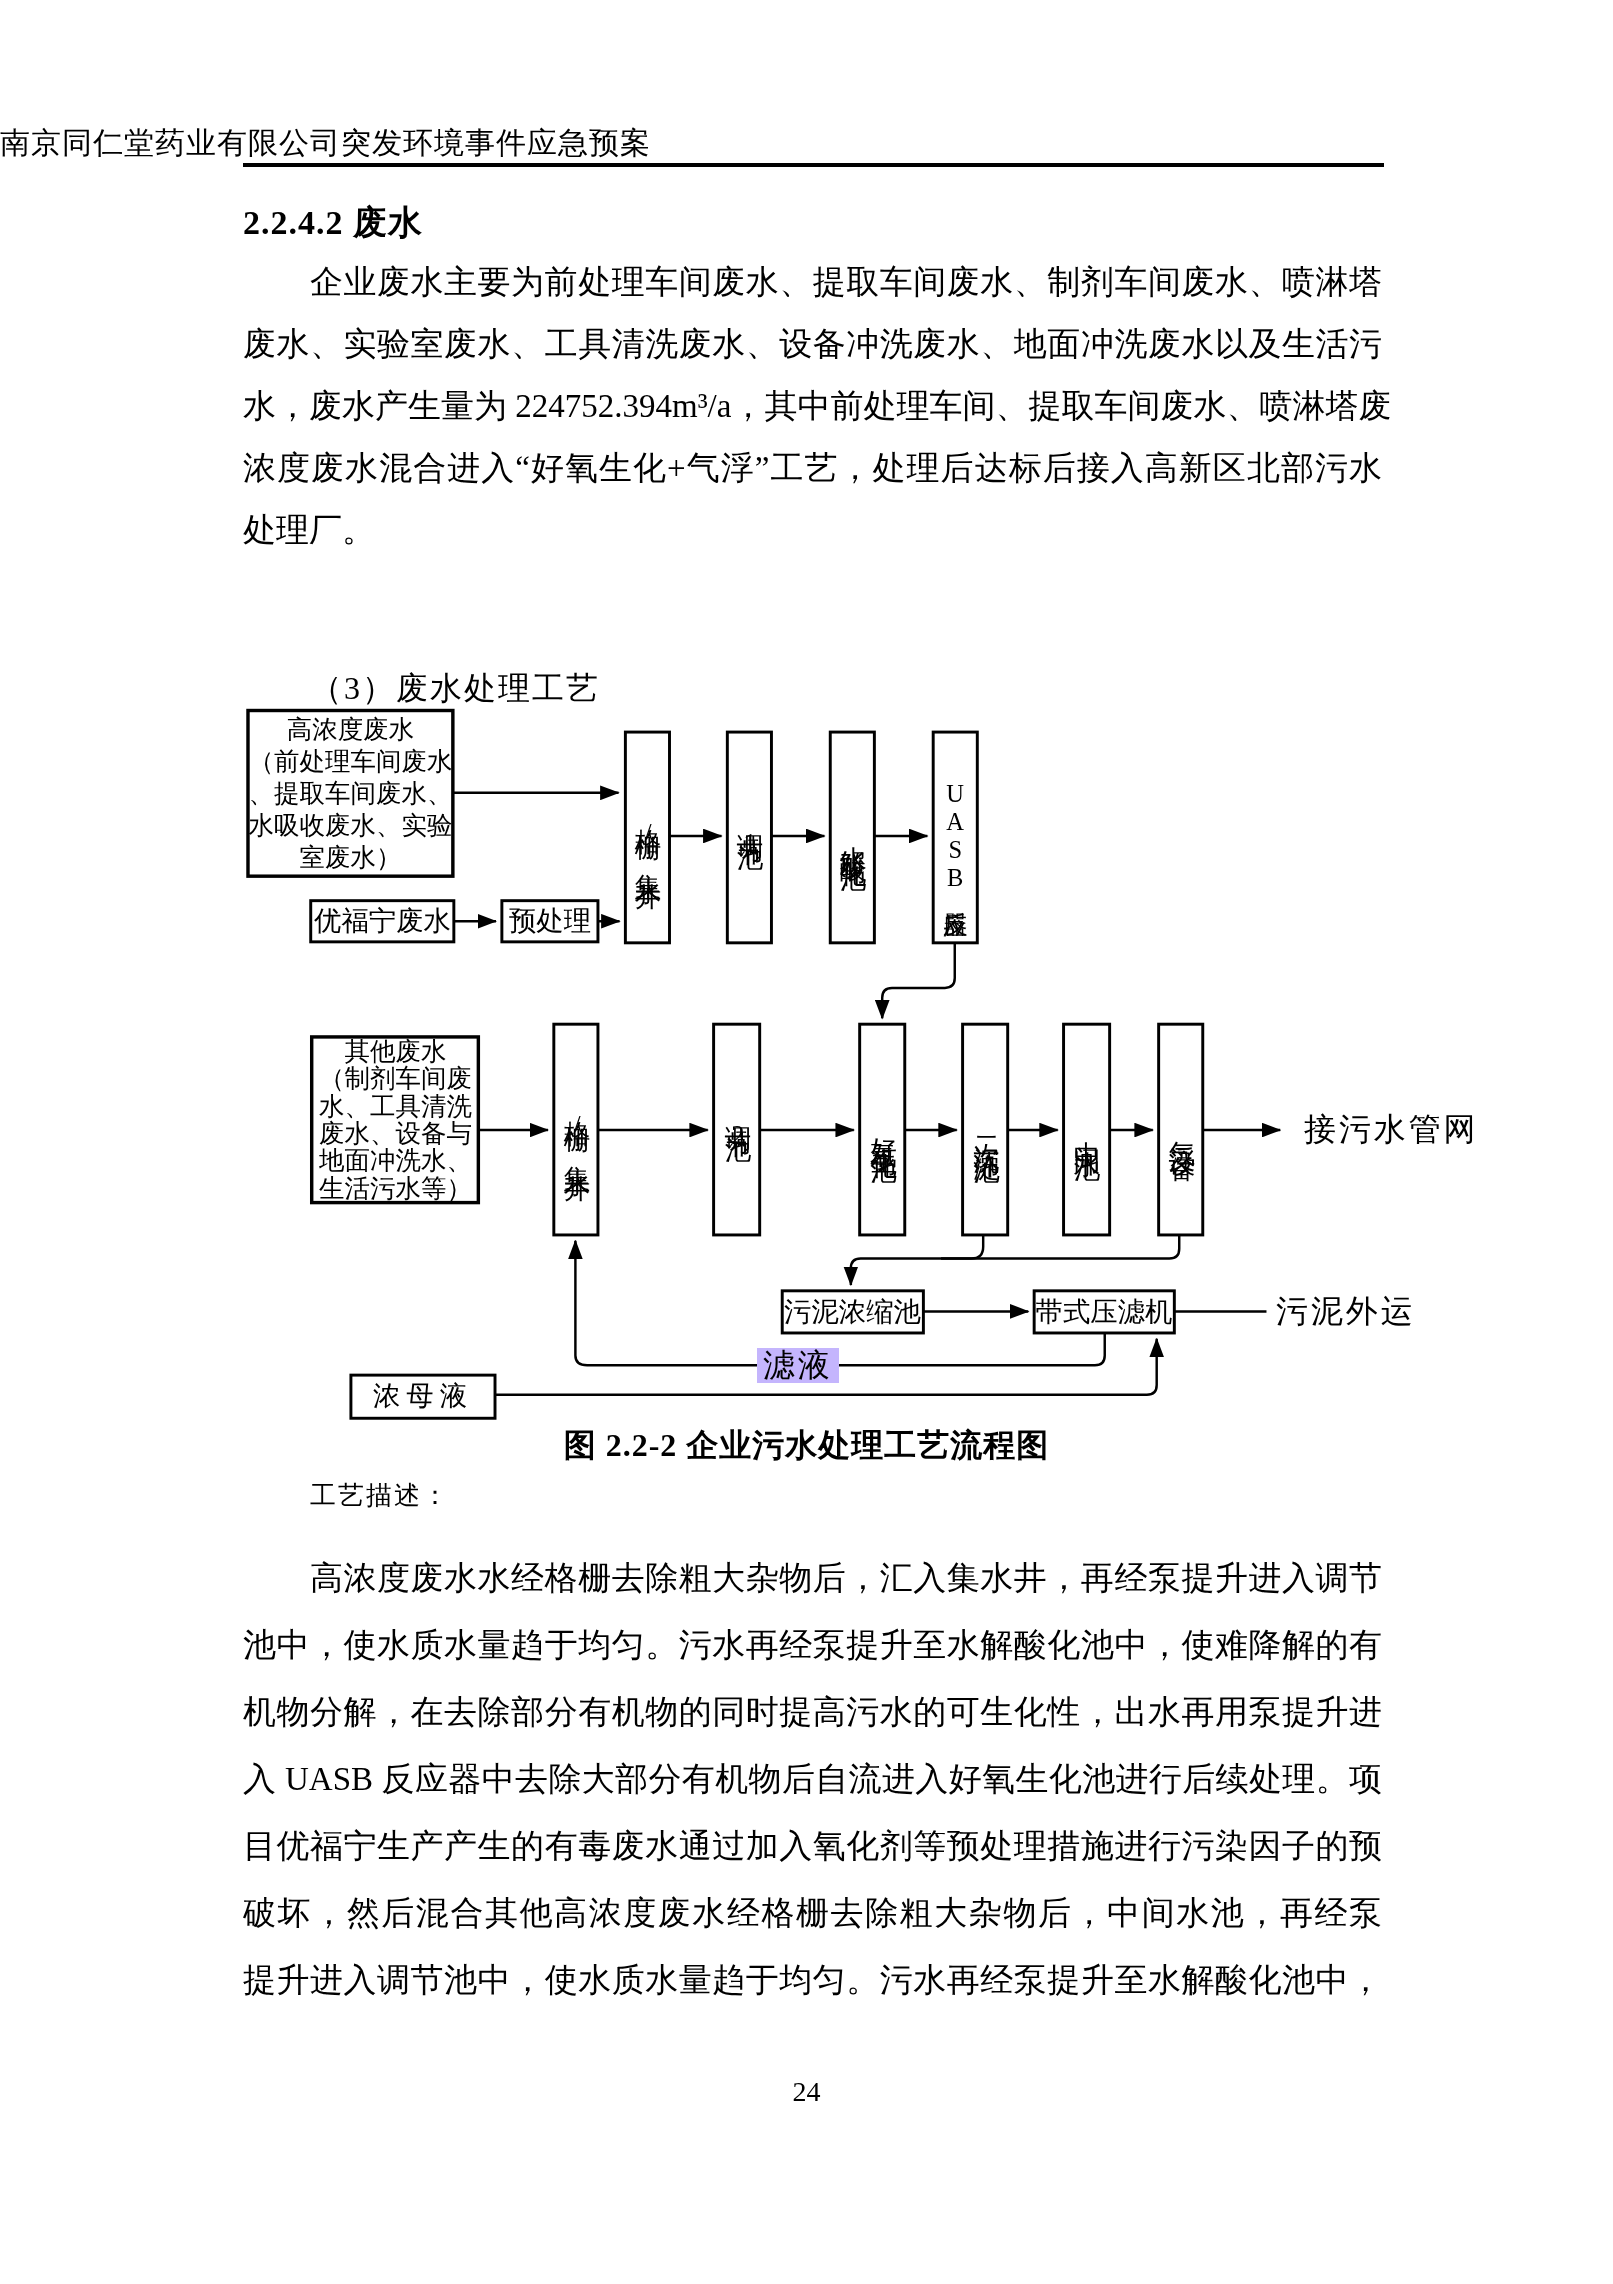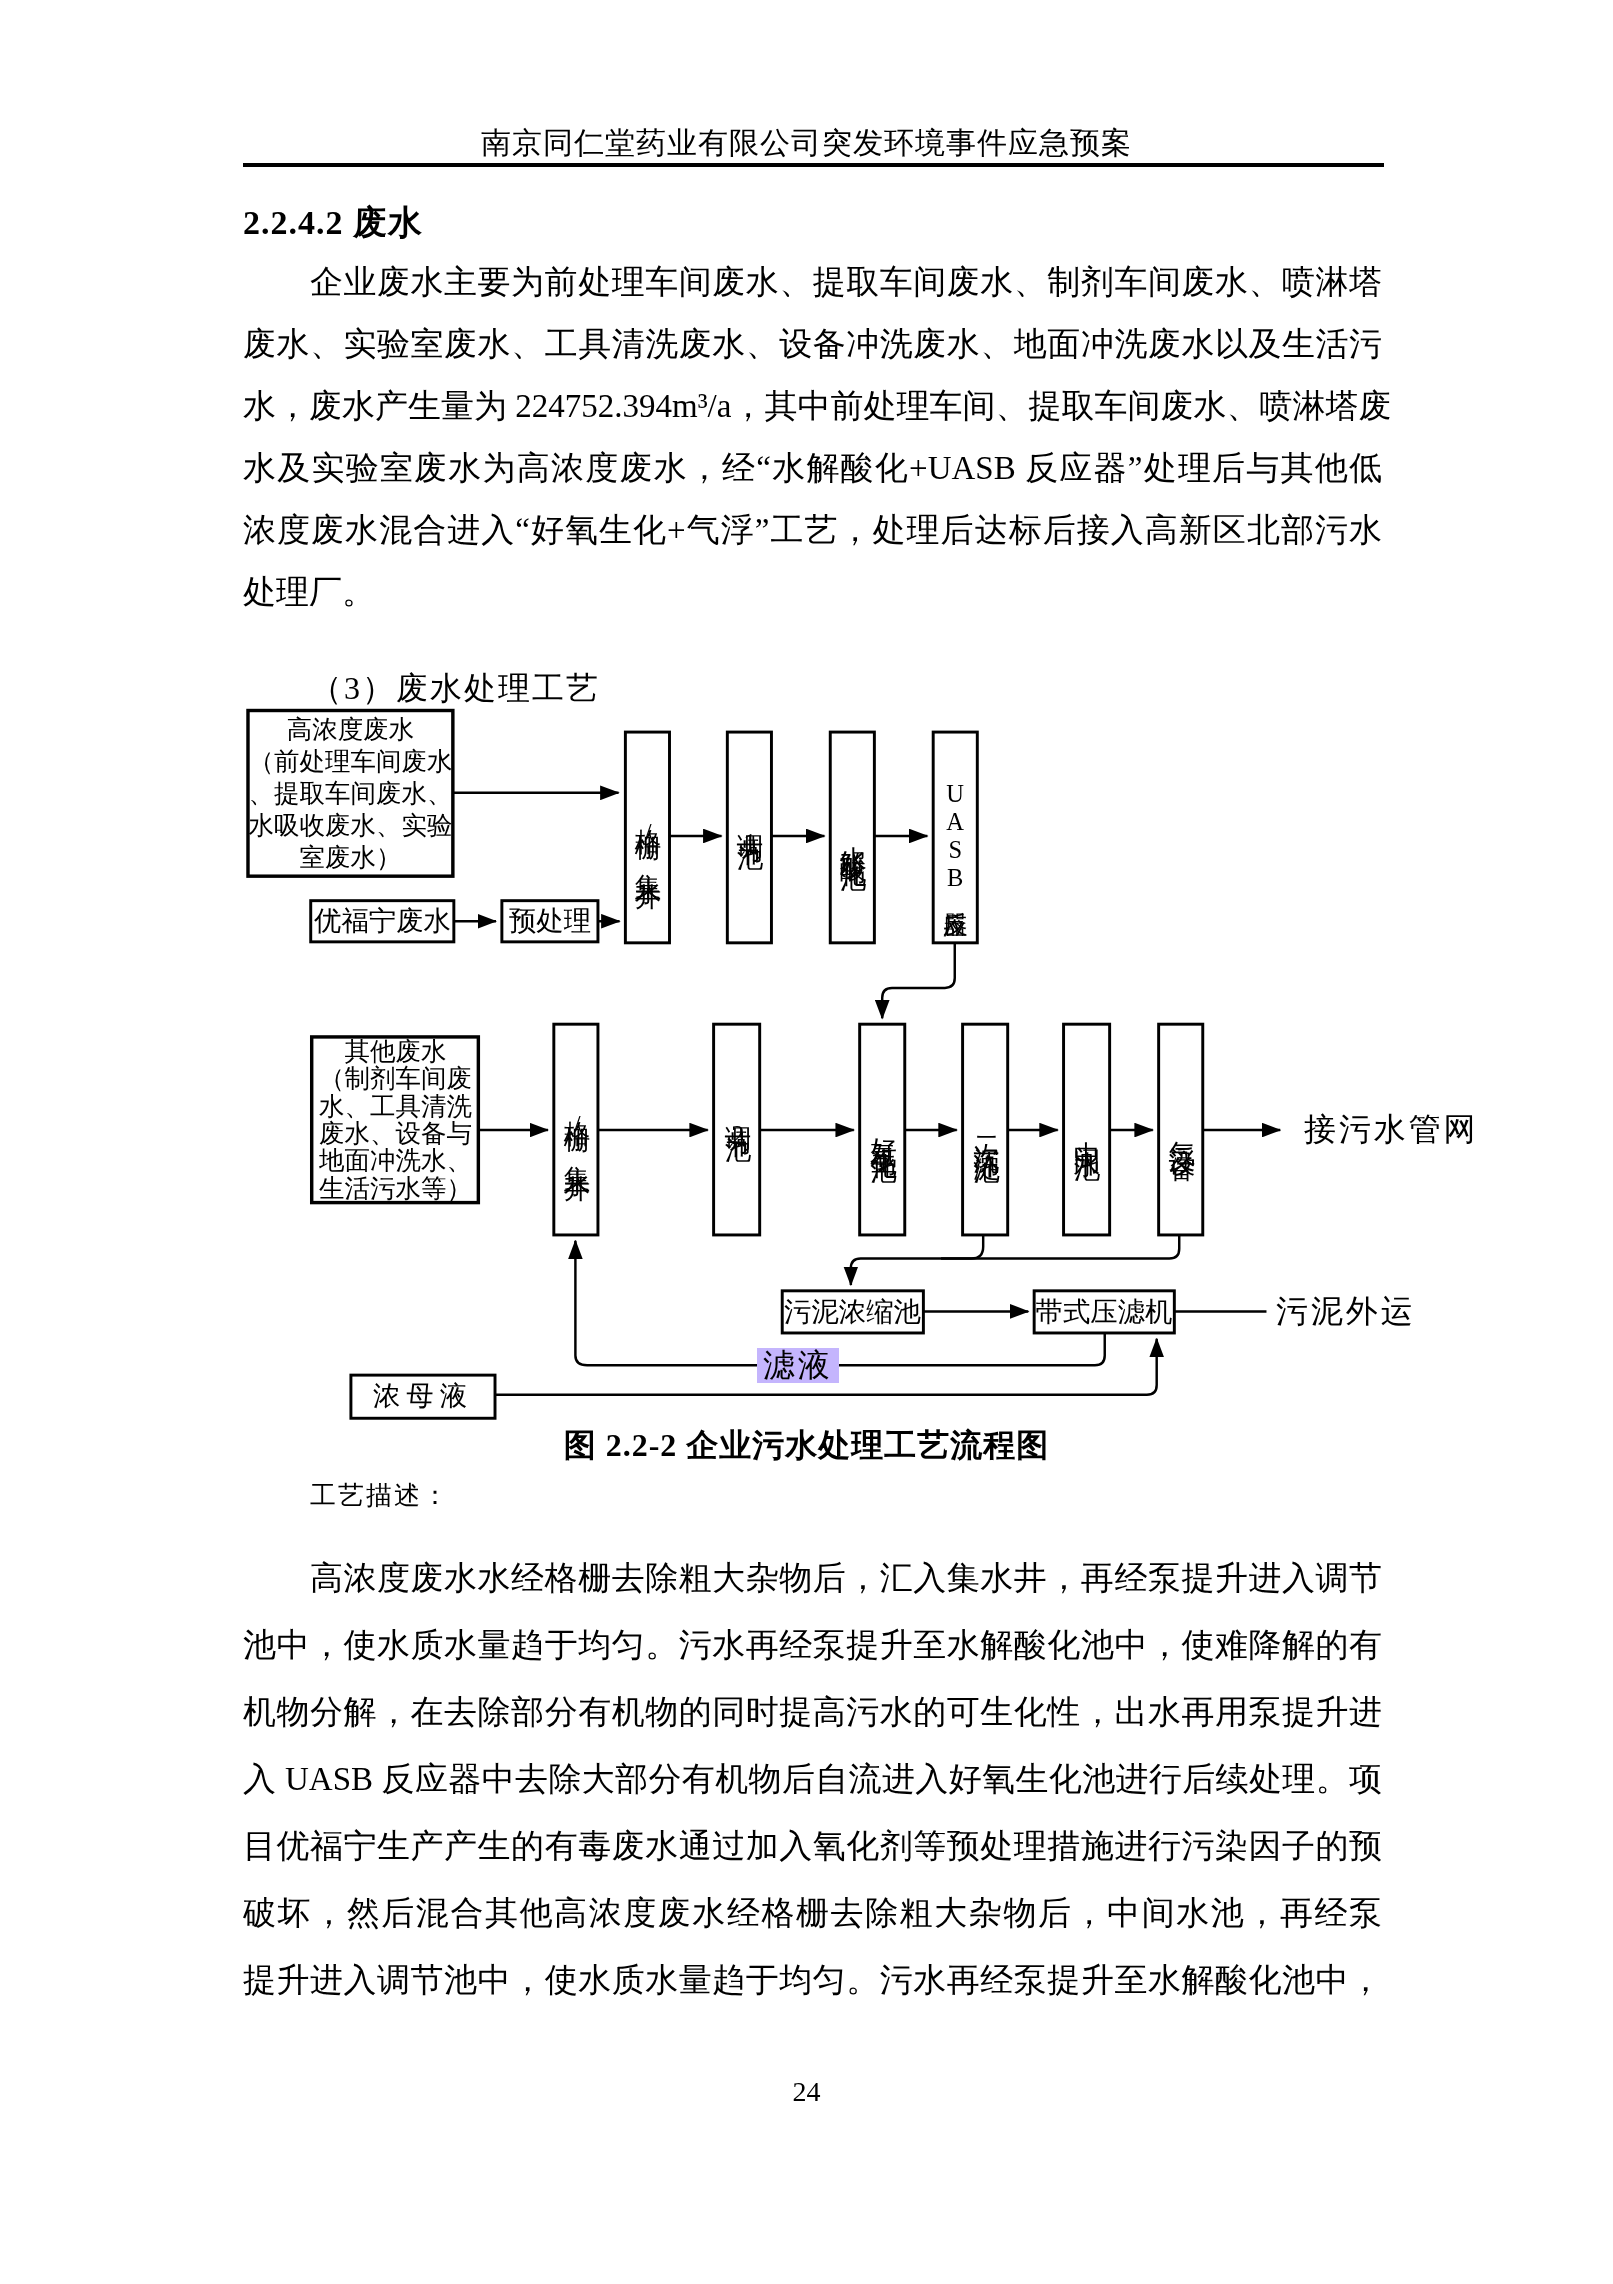--- a/index.html
+++ b/index.html
@@ -8,21 +8,20 @@
     width:1613px;height:2285px;
     margin:0 auto;
     background:#ffffff;
     font-family:"Liberation Serif","DejaVu Serif",serif;
     color:#000;
     overflow:hidden;
   }
   .abs{position:absolute;}
   .header-title{
     left:0;right:0;top:123px;
-    text-align:center;
     font-size:30px;letter-spacing:1px;font-family:Liberation Serif, serif;
   }
   .header-rule{
     left:243px;top:163px;width:1141px;height:3.9px;background:#000;
   }
   .section-heading{
     left:243px;top:200px;
     font-size:34px;font-weight:bold;letter-spacing:1px;
   }
   .para{left:243px;width:1139px;font-size:33px;}
@@ -68,21 +67,20 @@
 
   <div class="abs header-title">南京同仁堂药业有限公司突发环境事件应急预案</div>
   <div class="abs header-rule"></div>
 
   <div class="abs section-heading">2.2.4.2 废水</div>
 
   <div class="abs para" style="top:251px;">
     <div class="line indent">企业废水主要为前处理车间废水、提取车间废水、制剂车间废水、喷淋塔</div>
     <div class="line">废水、实验室废水、工具清洗废水、设备冲洗废水、地面冲洗废水以及生活污</div>
     <div class="line">水，废水产生量为 224752.394m³/a，其中前处理车间、提取车间废水、喷淋塔废</div>
-    <div class="line">水及实验室废水为高浓度废水，经“水解酸化+UASB 反应器”处理后与其他低</div>
     <div class="line">浓度废水混合进入“好氧生化+气浮”工艺，处理后达标后接入高新区北部污水</div>
     <div class="line last">处理厂。</div>
   </div>
 
   <div class="abs fig-subheading">（3）废水处理工艺</div>
 
   <svg class="abs flow-svg" width="1245" height="745" viewBox="200 700 1270 760">
     <defs>
       <marker id="arr" viewBox="0 0 8 6" refX="7.5" refY="3" markerWidth="8" markerHeight="6" orient="auto" markerUnits="strokeWidth">
         <path d="M0,0 L8,3 L0,6 Z" fill="#000"></path>

